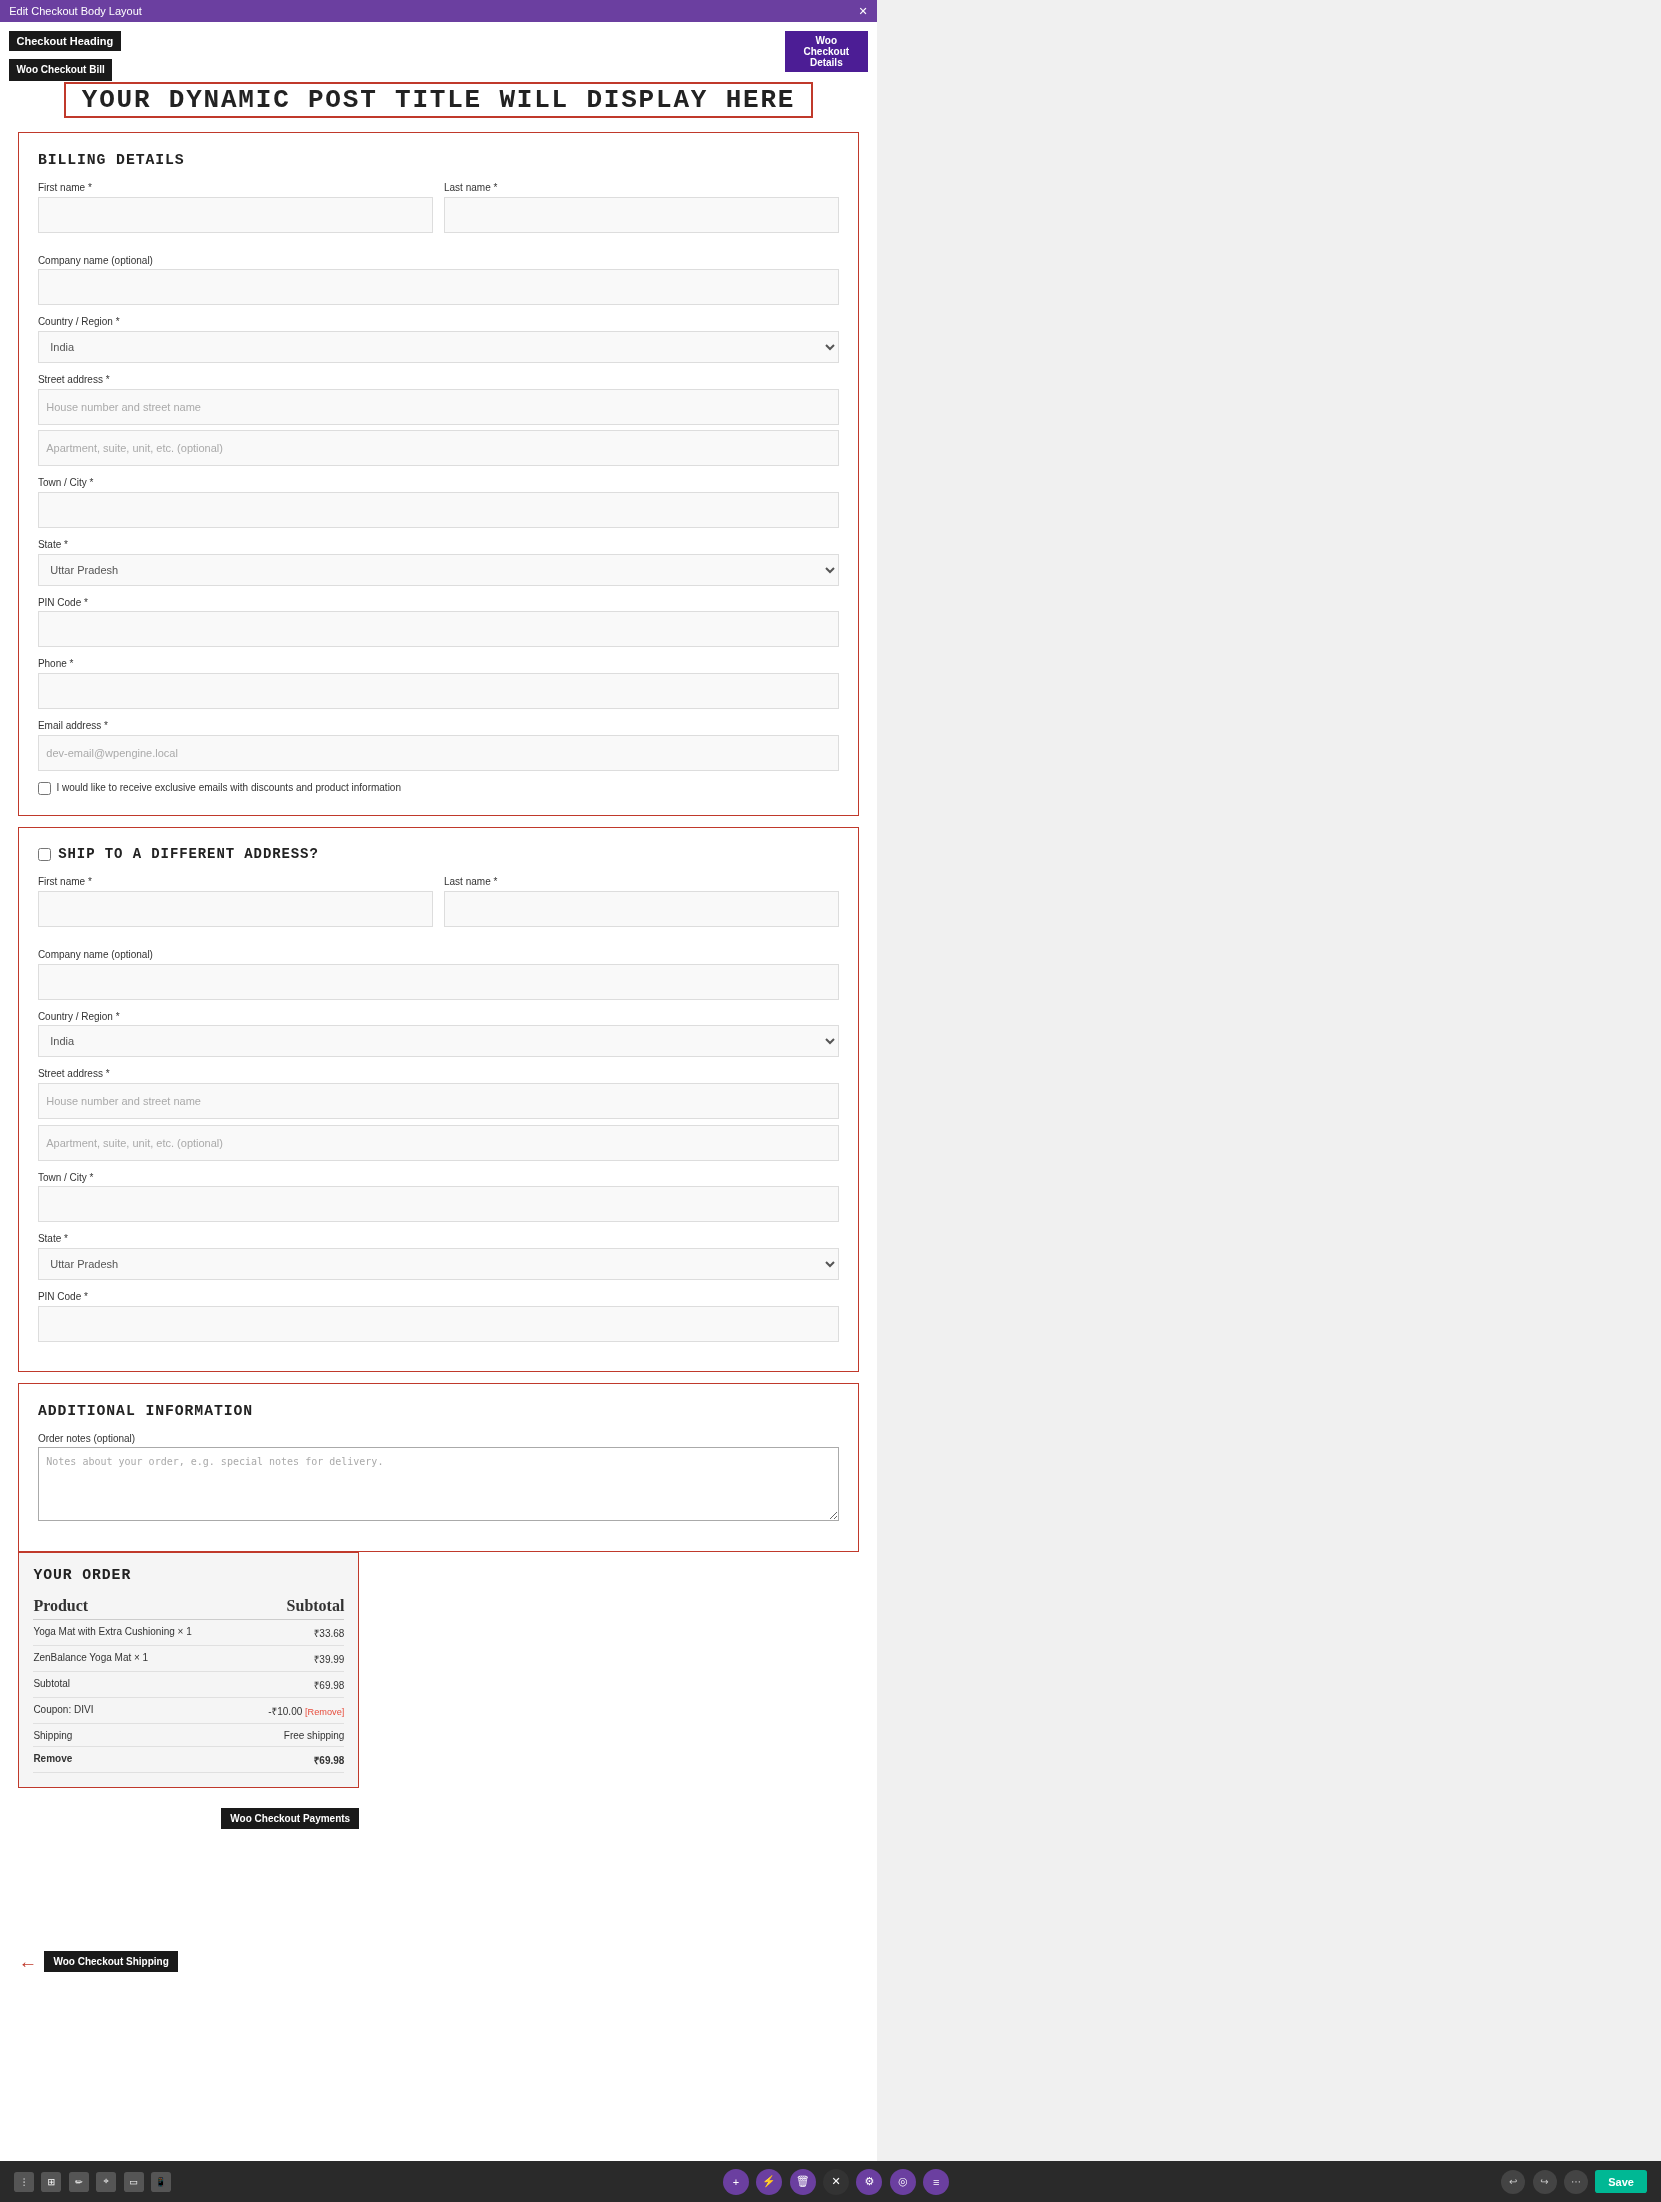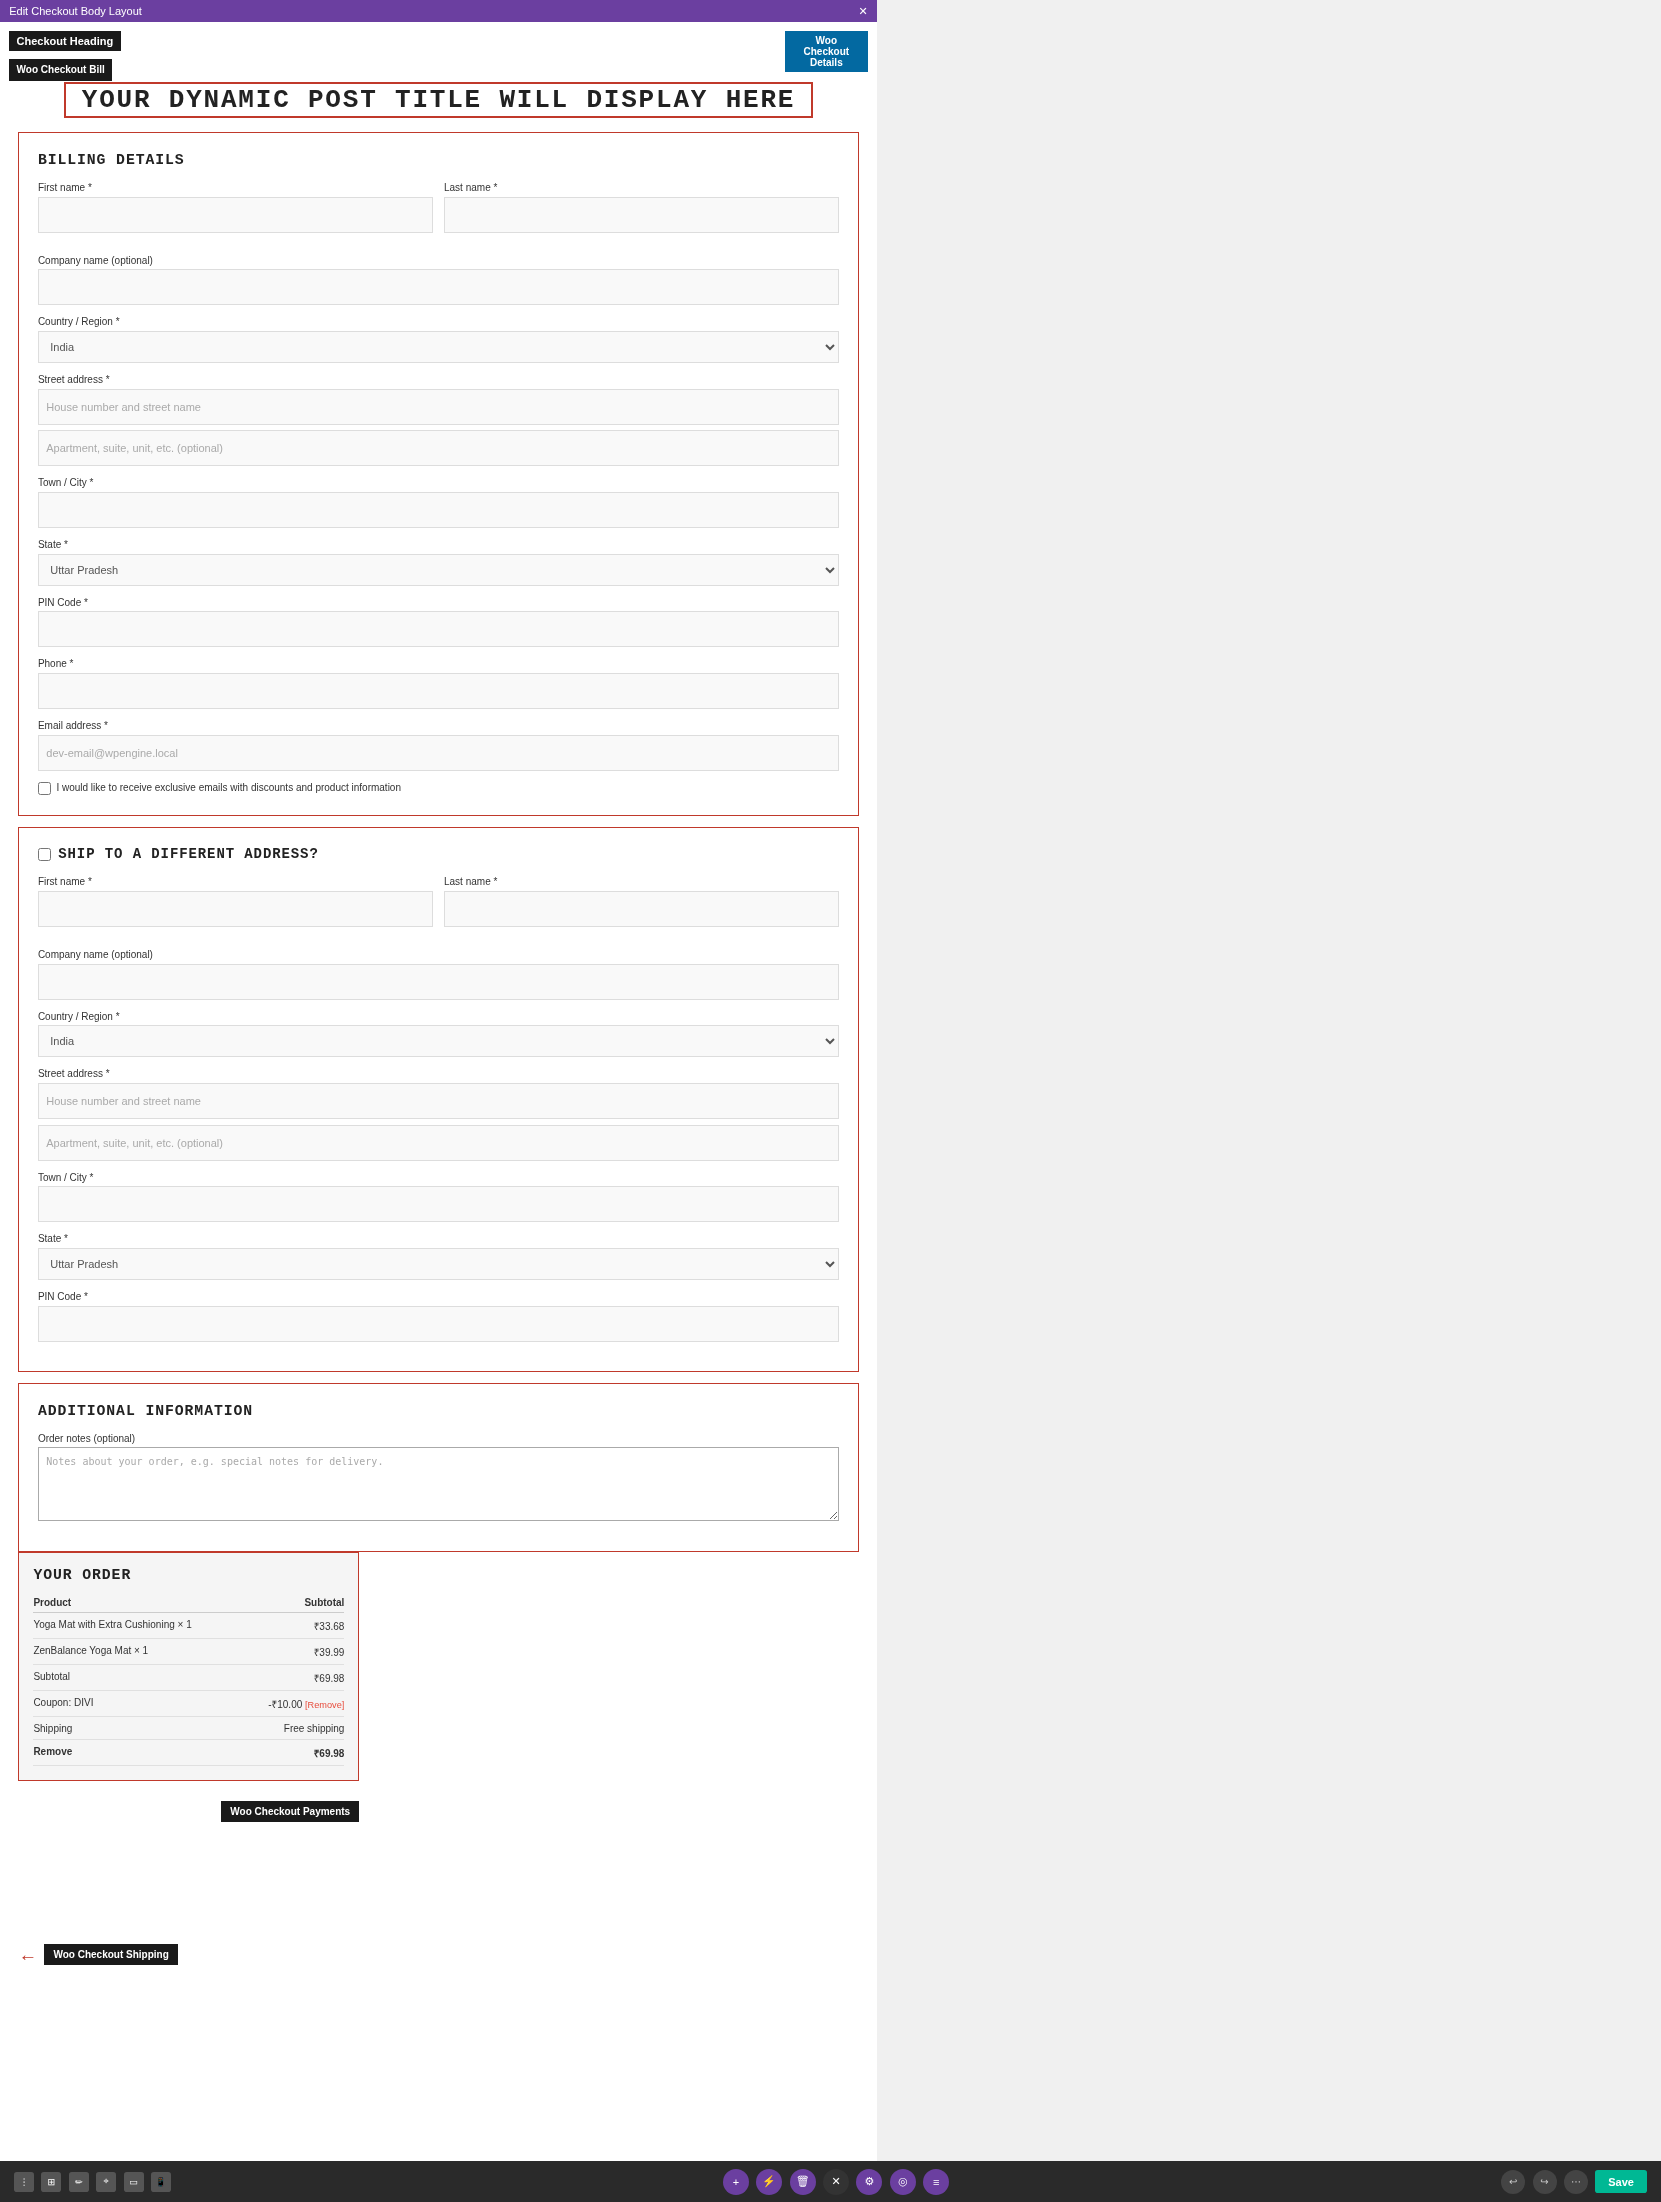--- a/index.html
+++ b/index.html
@@ -30,21 +30,21 @@
       font-size: 11px;
       font-weight: bold;
       z-index: 10;
     }
 
     
     .woo-checkout-details-label {
       position: absolute;
       top: 9.2px;
       right: 9.2px;
-      background: #0369a1;
+      background: #4c1d95;
       color: white;
       padding: 3.7px 7.4px;
       font-size: 10px;
       font-weight: bold;
       z-index: 10;
       text-align: center;
       max-width: 83px;
     }
 
     
@@ -199,26 +199,27 @@
       margin-bottom: 11px;
       color: #222;
     }
 
     .order-table {
       width: 100%;
       border-collapse: collapse;
     }
 
     .order-table th {
-      font-size: 10px;
+      font-size: 16px;
       font-weight: bold;
       color: #333;
       text-align: left;
       padding: 3.7px 0;
       border-bottom: 0.9px solid #ccc;
+      font-family: Liberation Serif, serif;
     }
 
     .order-table td {
       font-size: 10px;
       color: #333;
       padding: 5.5px 0;
       border-bottom: 0.9px solid #e0e0e0;
       vertical-align: top;
     }
 

